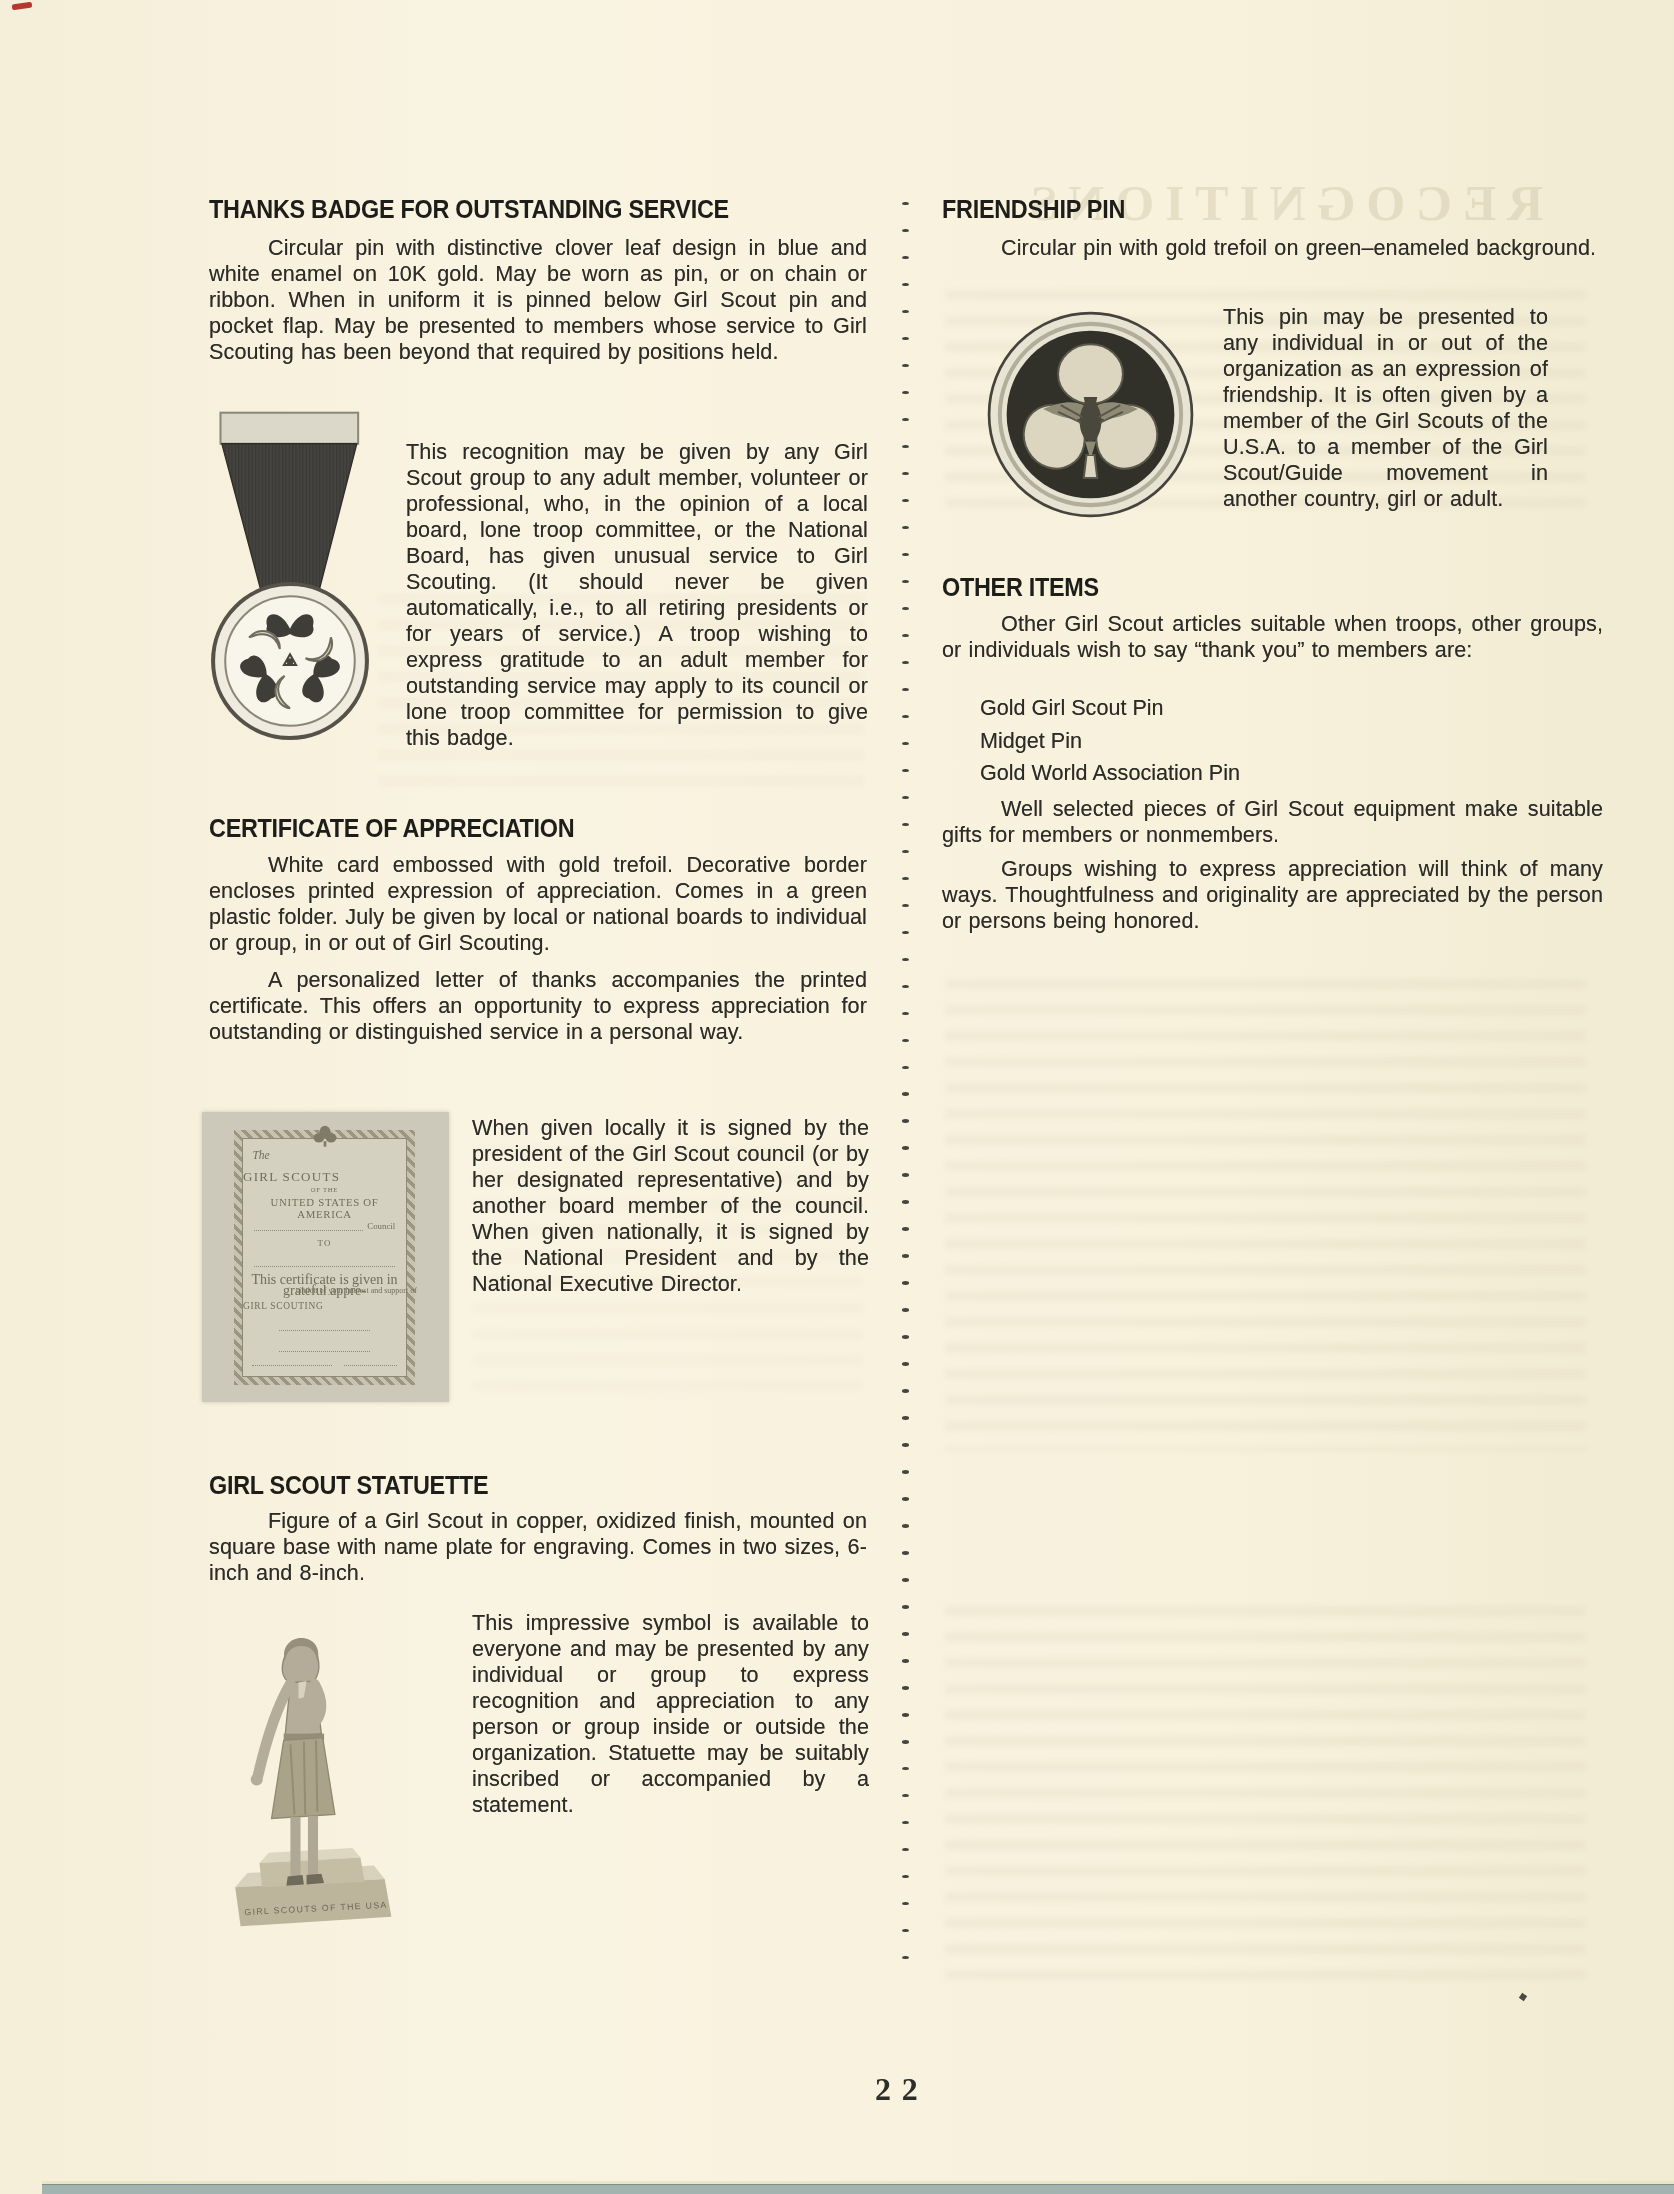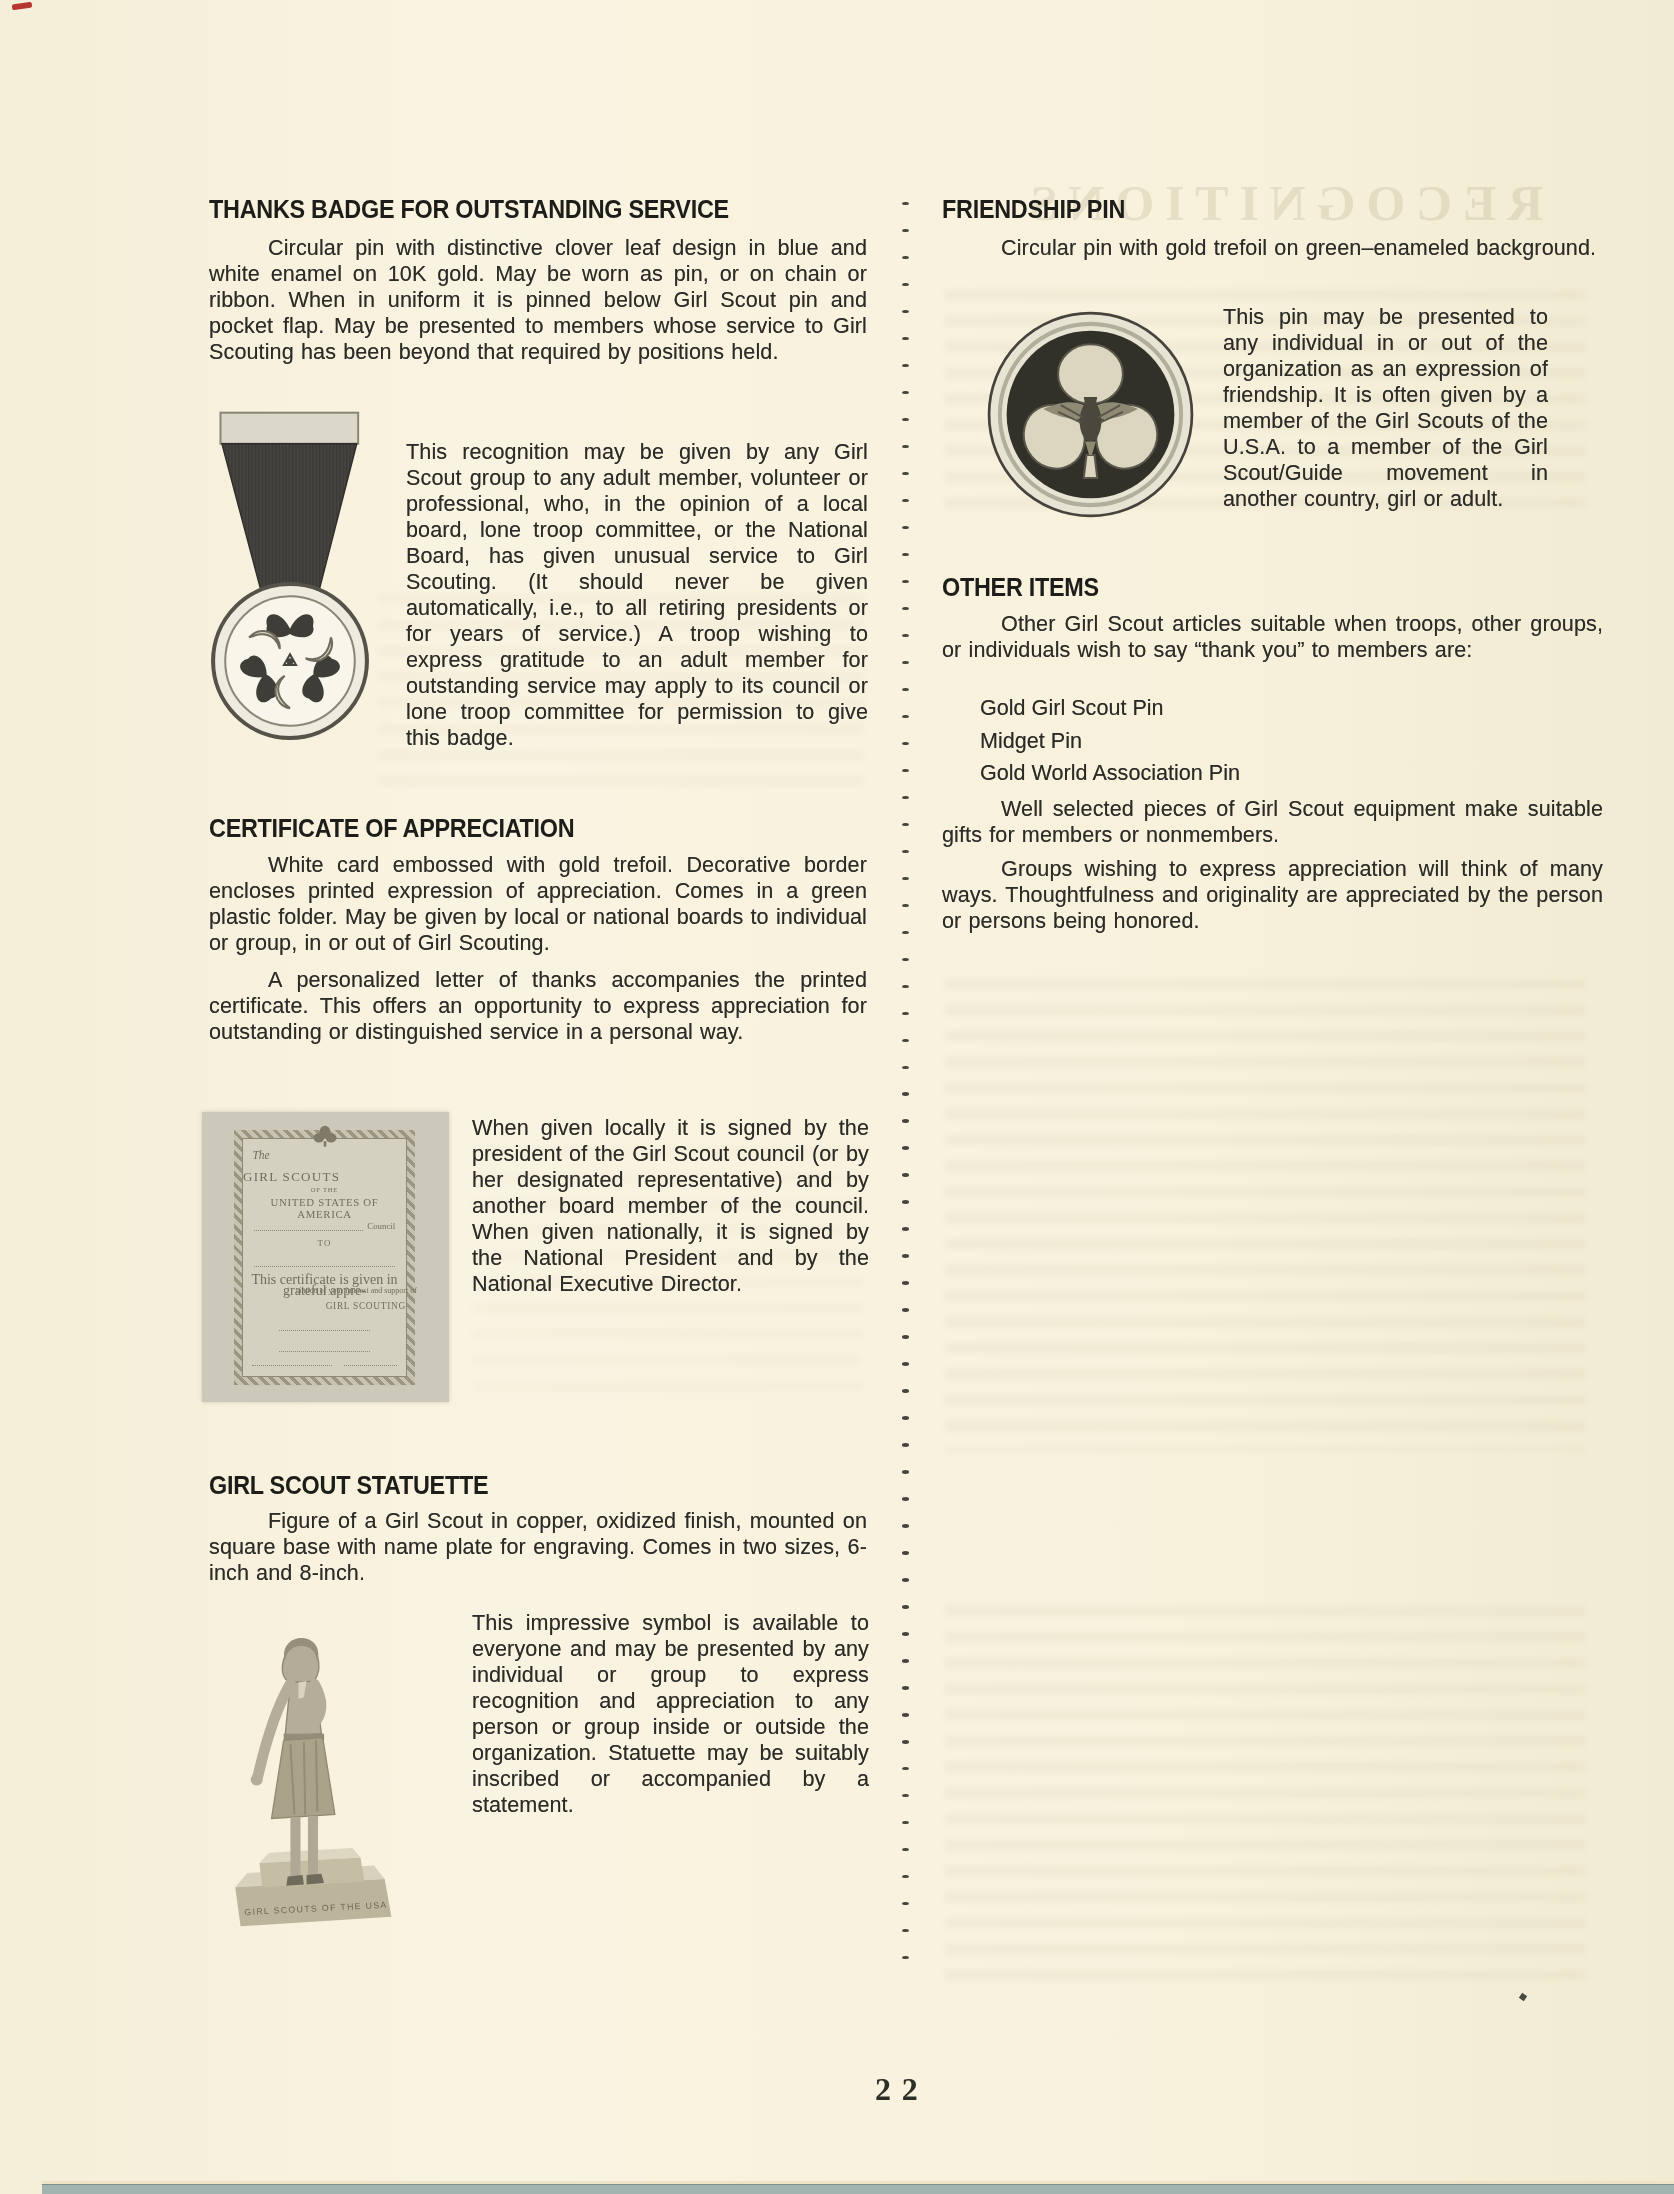--- a/index.html
+++ b/index.html
@@ -187,21 +187,21 @@
           </g>
         </g>
       </g>
     </svg>
   </div>
 
   <div class="abs body-text" style="left:406px;top:439px;width:462px;">This recognition may be given by any Girl Scout group to any adult member, volunteer or professional, who, in the opinion of a local board, lone troop committee, or the National Board, has given unusual service to Girl Scouting. (It should never be given automatically, i.e., to all retiring presidents or for years of service.) A troop wishing to express gratitude to an adult member for outstanding service may apply to its council or lone troop committee for permission to give this badge.</div>
 
   <h2 class="abs head" style="left:209px;top:813px;">CERTIFICATE OF APPRECIATION</h2>
 
-  <div class="abs body-text indent" style="left:209px;top:852px;width:658px;">White card embossed with gold trefoil. Decorative border encloses printed expression of appreciation. Comes in a green plastic folder. May be given by local or national boards to individual or group, in or out of Girl Scouting.</div>
+  <div class="abs body-text indent" style="left:209px;top:852px;width:658px;">White card embossed with gold trefoil. Decorative border encloses printed expression of appreciation. Comes in a green plastic folder. July be given by local or national boards to individual or group, in or out of Girl Scouting.</div>
 
   <div class="abs body-text indent" style="left:209px;top:967px;width:658px;">A personalized letter of thanks accompanies the printed certificate. This offers an opportunity to express appreciation for outstanding or distinguished service in a personal way.</div>
 
   <div class="abs cert-photo" style="left:202px;top:1112px;width:247px;height:290px;">
     <div class="cert-frame">
       <div class="cert-card">
         <svg width="27" height="23" viewBox="0 0 40 34" style="position:absolute;left:50%;top:-13.5px;transform:translateX(-50%);">
           <ellipse cx="20" cy="10" rx="8" ry="9" fill="#7f7b68"></ellipse>
           <ellipse cx="11" cy="19" rx="8" ry="7" fill="#7f7b68"></ellipse>
           <ellipse cx="29" cy="19" rx="8" ry="7" fill="#7f7b68"></ellipse>
@@ -212,21 +212,21 @@
         <div style="position:absolute;left:0;top:47px;width:100%;text-align:center;font-size:6.7px;letter-spacing:0.7px;">OF THE</div>
         <div style="position:absolute;left:0;top:57px;width:100%;text-align:center;font-size:10.8px;letter-spacing:0.7px;">UNITED STATES OF AMERICA</div>
         <div style="position:absolute;left:10.8px;top:82px;right:10.8px;display:flex;align-items:flex-end;gap:4px;">
           <div class="rule" style="flex:1;height:9.4px;"></div>
           <div style="font-size:8.8px;">Council</div>
         </div>
         <div style="position:absolute;left:0;top:99px;width:100%;text-align:center;font-size:8.8px;letter-spacing:1.3px;">TO</div>
         <div class="rule" style="position:absolute;left:10.8px;right:10.8px;top:126px;height:1.3px;"></div>
         <div style="position:absolute;left:0;top:135px;width:100%;text-align:center;font-size:14px;line-height:11.5px;">This certificate is given in grateful appre-</div>
         <div style="position:absolute;left:0;top:146px;width:100%;text-align:center;font-size:8px;line-height:11.5px;margin-left:32px;">ciation of your interest and support of</div>
-        <div style="position:absolute;left:0;top:162px;width:100%;text-align:right;font-size:9.4px;letter-spacing:0.7px;">GIRL SCOUTING</div>
+        <div style="position:absolute;left:0;top:162px;width:100%;text-align:left;font-size:9.4px;letter-spacing:0.7px;">GIRL SCOUTING</div>
         <div class="rule" style="position:absolute;left:22%;right:22%;top:190px;height:1.3px;"></div>
         <div class="rule" style="position:absolute;left:22%;right:22%;top:211px;height:1.3px;"></div>
         <div style="position:absolute;left:9.4px;right:9.4px;top:225px;display:flex;gap:12px;">
           <div class="rule" style="flex:3;height:1.3px;"></div>
           <div class="rule" style="flex:2;height:1.3px;"></div>
         </div>
       </div>
     </div>
   </div>
 

